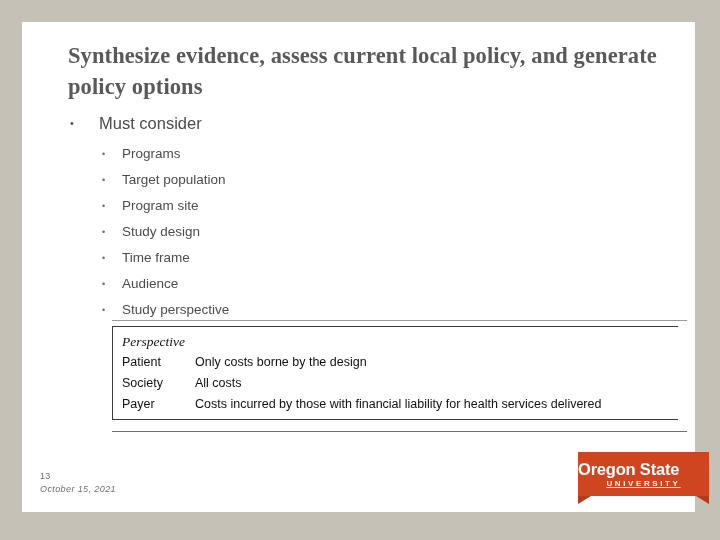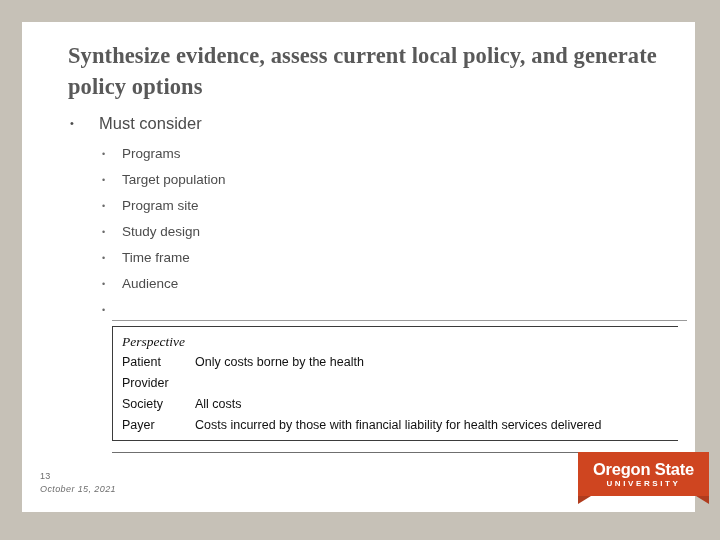--- a/index.html
+++ b/index.html
@@ -175,40 +175,41 @@
     width: 0;
     height: 0;
     border-right: 13px solid #b03c1e;
     border-bottom: 8px solid transparent;
   }
   #osu-logo .logo-wordmark {
     position: absolute;
     left: 0;
     top: 8px;
     width: 131px;
-    text-align: center;
+    text-align: left;
     color: #ffffff;
     font-family: "Liberation Sans", sans-serif;
     font-weight: bold;
     font-size: 16.5px;
     line-height: 18px;
     letter-spacing: -0.2px;
   }
   #osu-logo .logo-subword {
     position: absolute;
     left: 0;
     top: 27px;
     width: 131px;
     text-align: center;
     color: #ffffff;
     font-family: "Liberation Sans", sans-serif;
     font-weight: bold;
     font-size: 8px;
     line-height: 10px;
     letter-spacing: 2.6px;
+    text-decoration: underline;
   }
 </style>
 </head>
 <body>
 
 <div id="slide-frame">
 
   <div id="slide-title">Synthesize evidence, assess current local policy, and generate policy options</div>
 
   <div id="body-content">
@@ -243,38 +244,38 @@
       <span>Time frame</span>
     </div>
 
     <div class="bullet-l2">
       <span class="marker">•</span>
       <span>Audience</span>
     </div>
 
     <div class="bullet-l2">
       <span class="marker">•</span>
+      <span>Study perspective</span>
     </div>
 
   </div>
 
   <div id="perspective-figure">
     <div class="rule"></div>
     <div class="figure-gap-top"></div>
 
     <div id="perspective-table">
       <div class="ptable-head">Perspective</div>
 
       <div class="ptable-row">
         <div class="col-label">Patient</div>
-        <div class="col-desc">Only costs borne by the health</div>
+        <div class="col-desc">Only costs borne by the design</div>
       </div>
 
       <div class="ptable-row">
-        <div class="col-label">Provider</div>
       </div>
 
       <div class="ptable-row">
         <div class="col-label">Society</div>
         <div class="col-desc">All costs</div>
       </div>
 
       <div class="ptable-row">
         <div class="col-label">Payer</div>
         <div class="col-desc">Costs incurred by those with financial liability for health services delivered</div>

